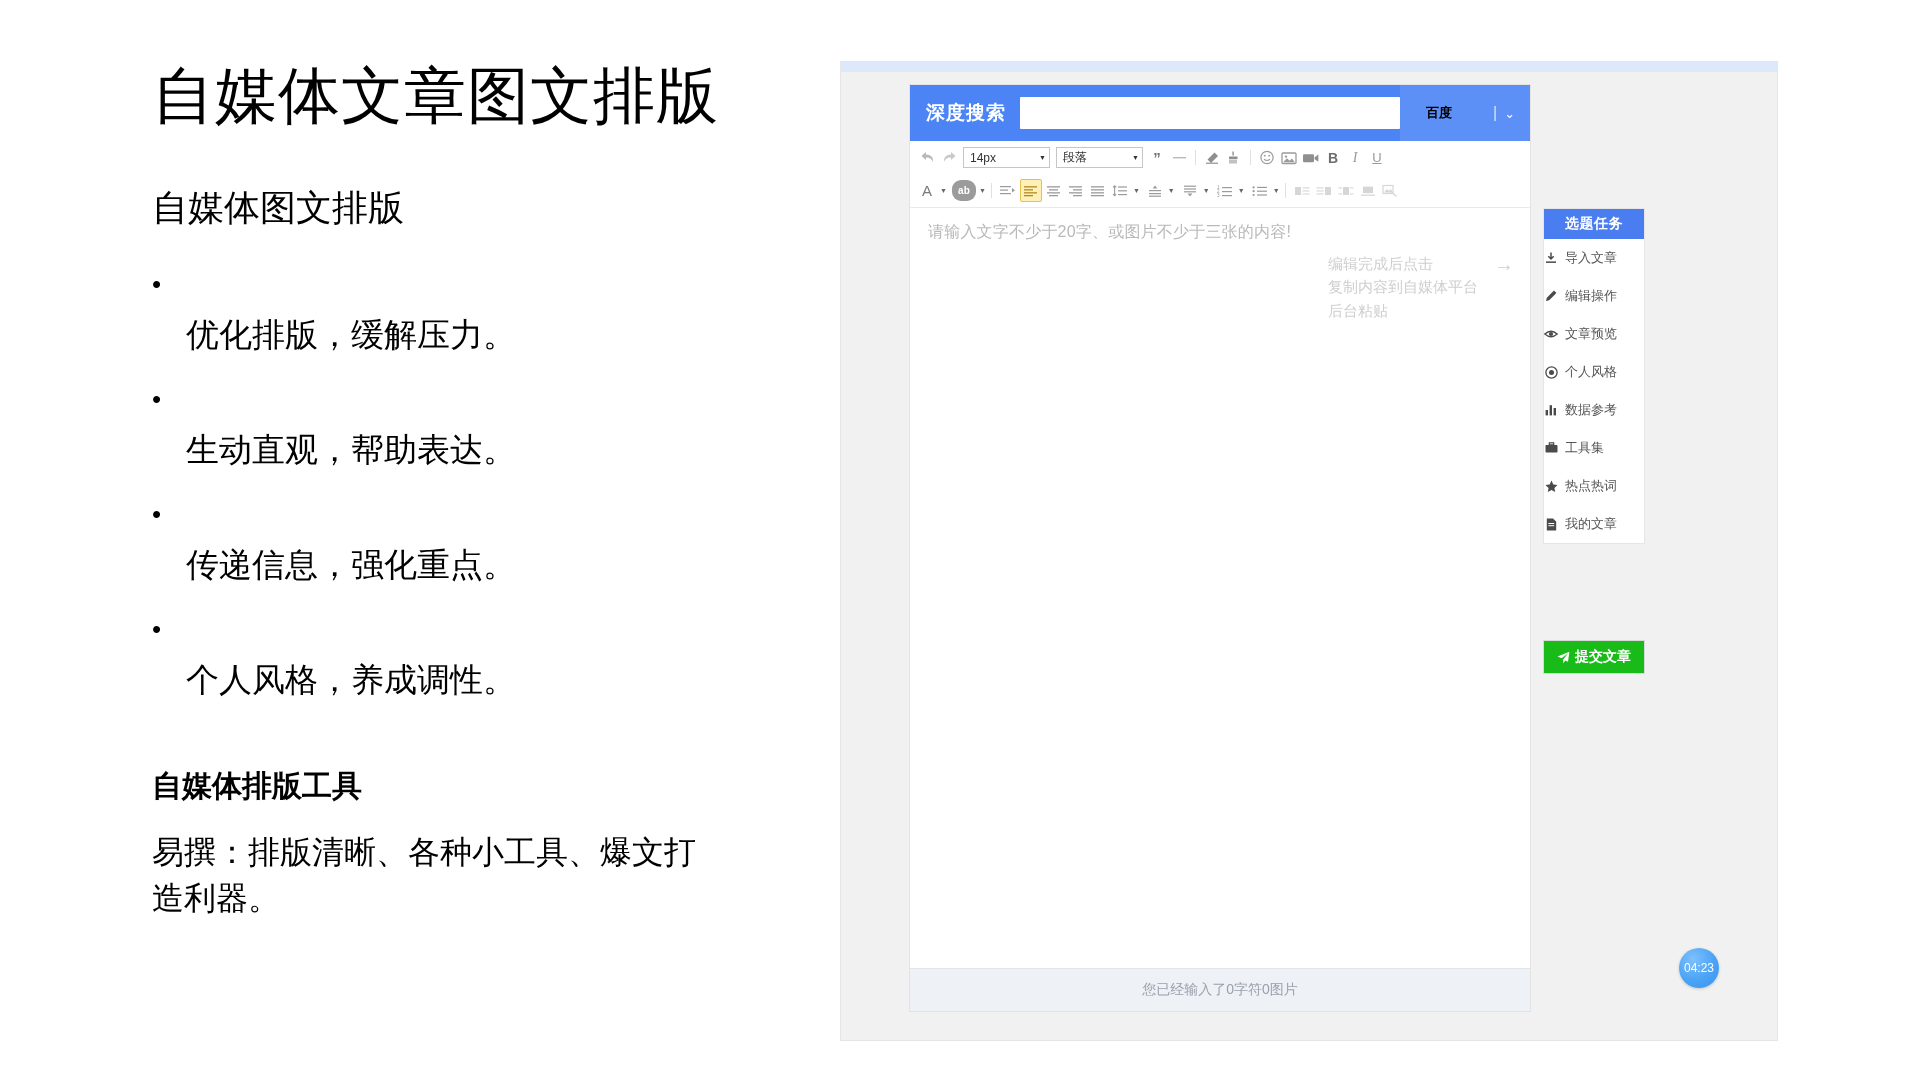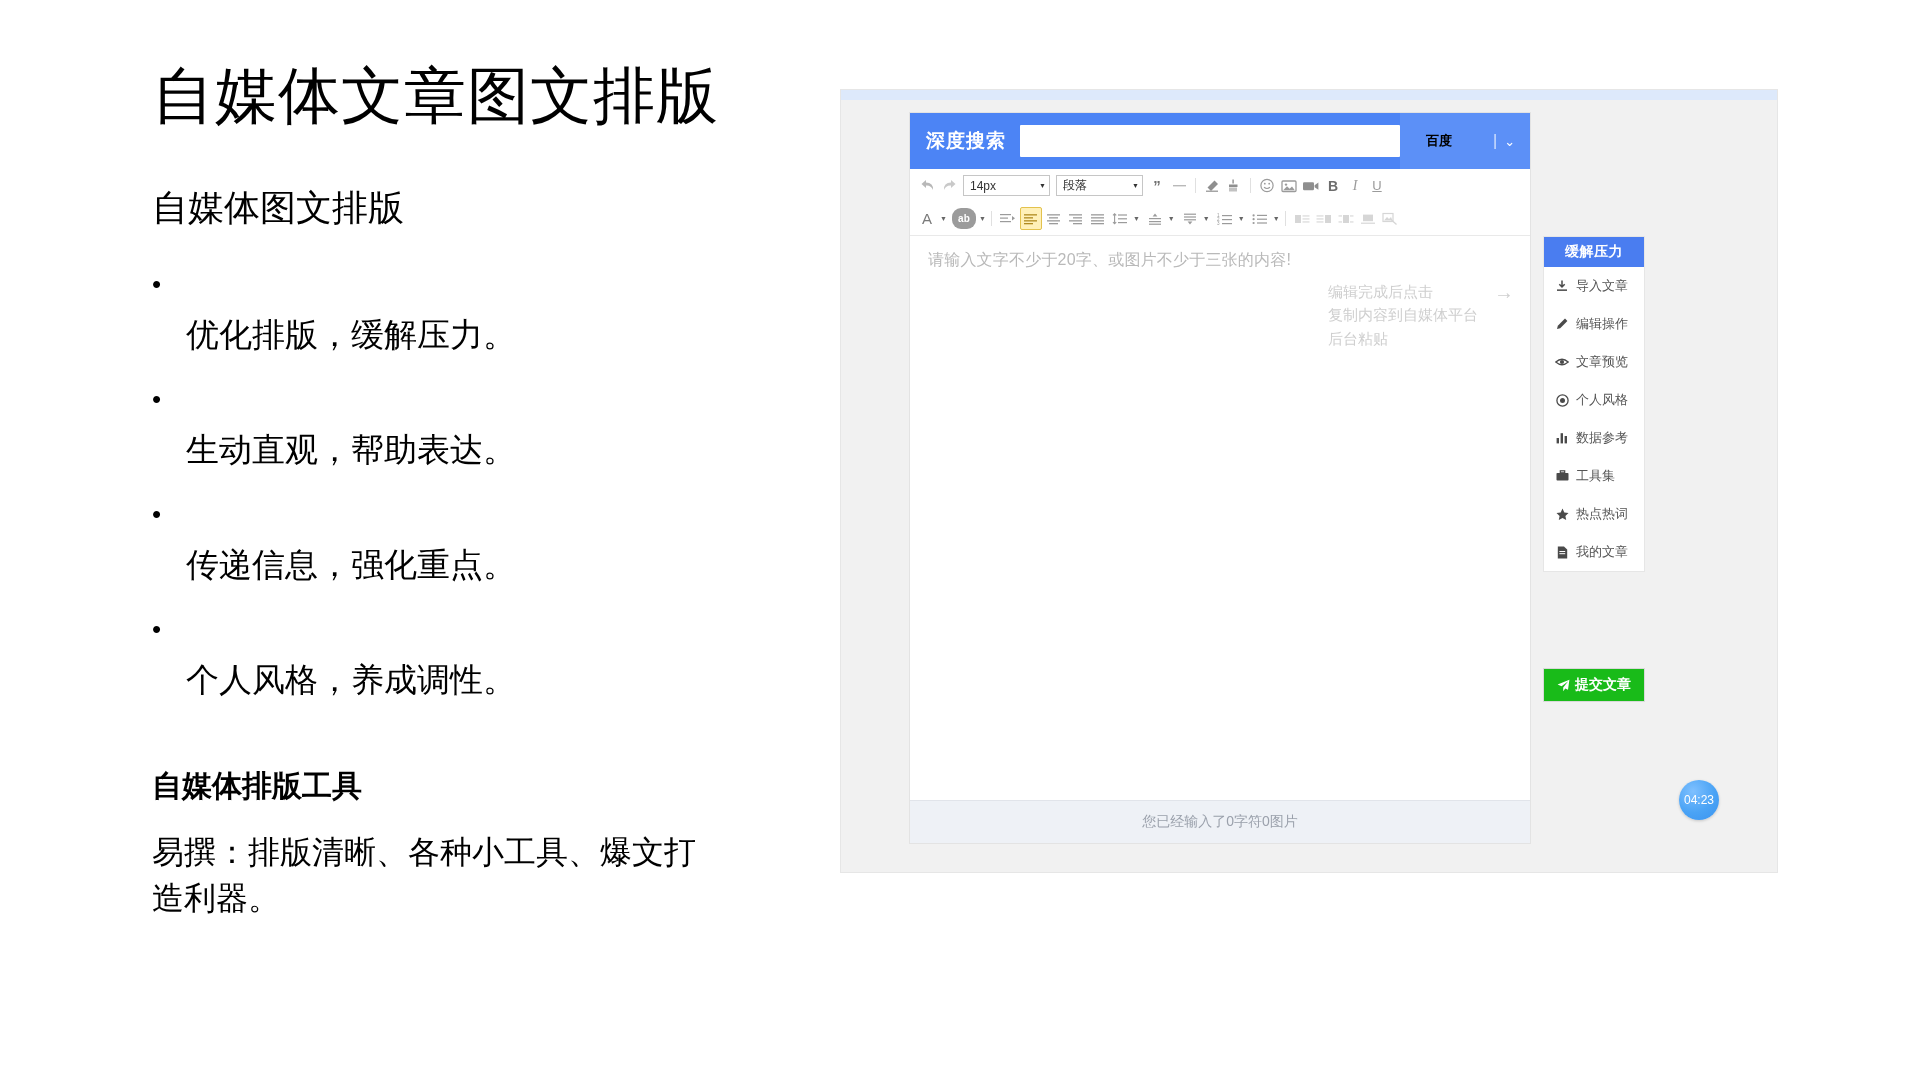--- a/index.html
+++ b/index.html
@@ -66,22 +66,22 @@
     font-size:32px;
     color:#000;
     line-height:1.45;
     width:570px;
     margin:0;
   }
 
   
   .app-window{
     position:absolute;
-    left:841px; top:90px;
-    width:936px; height:782px;
+    left:841px; top:62px;
+    width:936px; height:978px;
     background:#f1f1f1;
     box-shadow:0 0 0 1px #e6e6e6;
   }
   .window-topstrip{
     position:absolute;left:0;top:0;width:100%;height:10px;
     background:#dde9fb;
   }
 
   
   .editor-card{
@@ -203,21 +203,21 @@
     background:#ffffff;
     border:1px solid #e6e6e6;
   }
   .side-head{
     height:30px;background:#4a7df0;color:#fff;
     font-size:14px;font-weight:bold;letter-spacing:.5px;
     display:flex;align-items:center;justify-content:center;
   }
   .side-item{
     height:38px;display:flex;align-items:center;
-    padding-left:11px;gap:7px;
+    gap:7px;
     color:#555;font-size:13px;
   }
   .side-ico{
     width:14px;flex:0 0 14px;display:flex;align-items:center;justify-content:center;
     color:#4a4a4a;
   }
   .submit-btn{
     position:absolute;left:702px;top:578px;
     width:100px;height:32px;
     background:#19bb19;
@@ -509,21 +509,21 @@
           <div>后台粘贴</div>
         </div>
         <div class="hint-arrow">→</div>
       </div>
     </div>
 
     <div class="status-bar">您已经输入了0字符0图片</div>
   </div>
 
   <div class="side-panel">
-    <div class="side-head">缓解压力</div>
+    <div class="side-head">选题任务</div>
 
     <div class="side-item">
       <span class="side-ico">
         <svg width="12" height="12" viewBox="0 0 12 12">
             <path d="M6 0.5 L6 6.6 M3.3 4.2 L6 7 L8.7 4.2" stroke="#4a4a4a" stroke-width="1.5" fill="none"></path>
             <rect x="1" y="9.4" width="10" height="1.5" fill="#4a4a4a"></rect>
           </svg>
       </span>
       <span>导入文章</span>
     </div>

